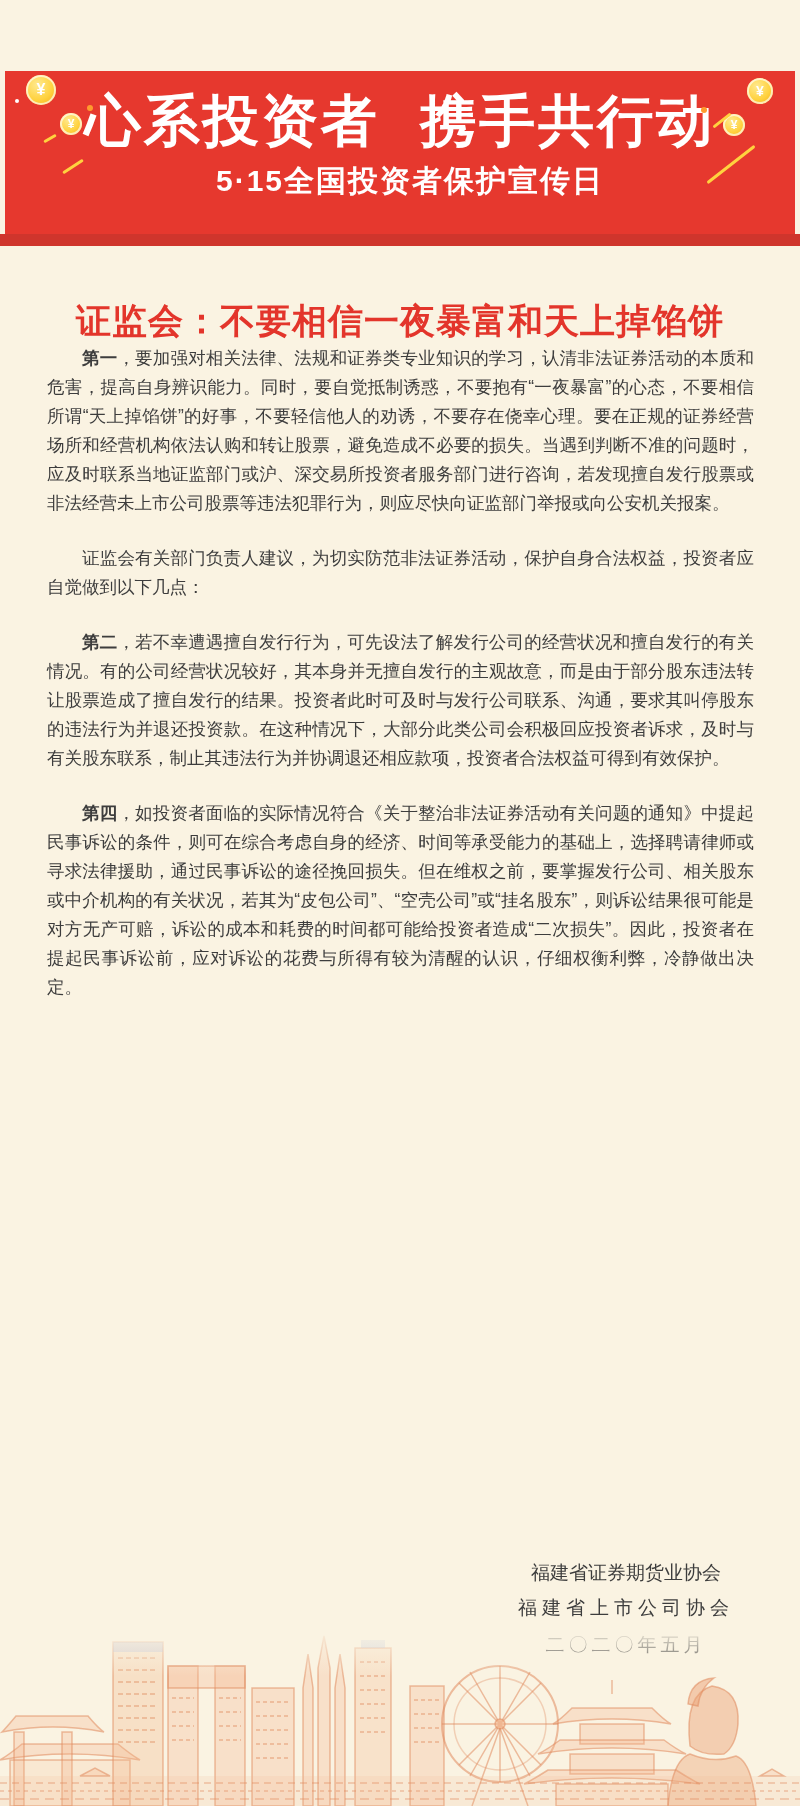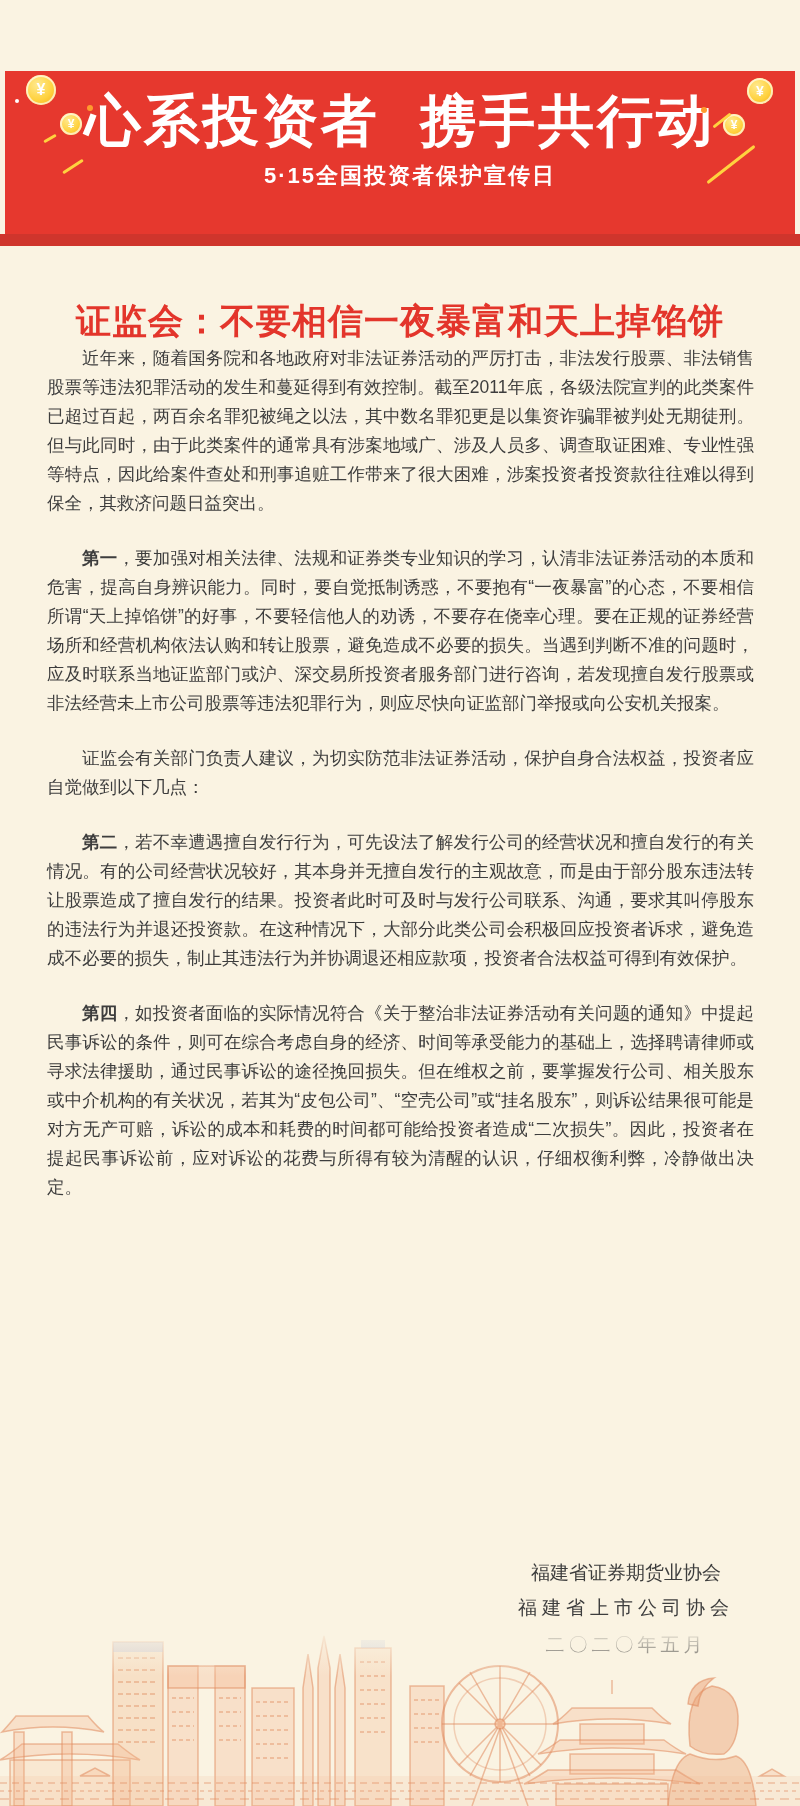--- a/index.html
+++ b/index.html
@@ -4,21 +4,21 @@
 <style>
   html,body{margin:0;padding:0;}
   .page{position:relative;width:800px;height:1806px;background:#faf3e2;overflow:hidden;
         font-family:"Liberation Sans",sans-serif;}
 
   
   .banner{position:absolute;top:71px;left:0;right:0;height:175px;}
   .banner-main{position:absolute;top:0;left:5px;right:5px;height:163px;background:#e6382e;text-align:center;overflow:hidden;}
   .banner-fold{position:absolute;left:0;right:0;bottom:0;height:12px;background:#cf352c;}
   .banner-title{margin:20px 0 0;color:#ffffff;font-size:56px;font-weight:900;letter-spacing:3px;word-spacing:22px;line-height:1.08;}
-  .banner-subtitle{margin-top:10px;color:#ffffff;font-size:22px;font-weight:bold;letter-spacing:2px;padding-left:20px;}
+  .banner-subtitle{margin-top:10px;color:#ffffff;font-size:30px;font-weight:bold;letter-spacing:2px;padding-left:20px;}
   .coin{position:absolute;border-radius:50%;
         background:radial-gradient(circle at 38% 32%, #ffe98f 0%, #ffd23f 55%, #f2a912 100%);
         box-shadow:inset 0 0 0 2px rgba(255,255,255,0.65);
         color:#fff;font-weight:bold;display:flex;align-items:center;justify-content:center;}
   .streak{position:absolute;height:3px;border-radius:3px;background:#ffd23f;}
   .dot{position:absolute;border-radius:50%;}
 
   
   .article-title{position:absolute;top:298px;left:0;width:100%;margin:0;text-align:center;
                  color:#e3352b;font-size:35px;font-weight:bold;letter-spacing:1px;}
@@ -69,24 +69,23 @@
 
       <h1 class="banner-title">心系投资者 携手共行动</h1>
       <div class="banner-subtitle">5·15全国投资者保护宣传日</div>
     </div>
     <div class="banner-fold"></div>
   </header>
 
   <h2 class="article-title">证监会：不要相信一夜暴富和天上掉馅饼</h2>
 
   <main class="article-body">
-    <p><b class="lead"></b><span>近年来，随着国务院和各地政府对非法证券活动的严厉打击，非法发行股票、非法销售股票等违法犯罪活动的发生和蔓延得到有效控制。截至2011年底，各级法院宣判的此类案件已超过百起，两百余名罪犯被绳之以法，其中数名罪犯更是以集资诈骗罪被判处无期徒刑。但与此同时，由于此类案件的通常具有涉案地域广、涉及人员多、调查取证困难、专业性强等特点，因此给案件查处和刑事追赃工作带来了很大困难，涉案投资者投资款往往难以得到保全，其救济问题日益突出。</span></p>
     <p><b class="lead">第一</b><span>，要加强对相关法律、法规和证券类专业知识的学习，认清非法证券活动的本质和危害，提高自身辨识能力。同时，要自觉抵制诱惑，不要抱有“一夜暴富”的心态，不要相信所谓“天上掉馅饼”的好事，不要轻信他人的劝诱，不要存在侥幸心理。要在正规的证券经营场所和经营机构依法认购和转让股票，避免造成不必要的损失。当遇到判断不准的问题时，应及时联系当地证监部门或沪、深交易所投资者服务部门进行咨询，若发现擅自发行股票或非法经营未上市公司股票等违法犯罪行为，则应尽快向证监部门举报或向公安机关报案。</span></p>
     <p><b class="lead"></b><span>证监会有关部门负责人建议，为切实防范非法证券活动，保护自身合法权益，投资者应自觉做到以下几点：</span></p>
-    <p><b class="lead">第二</b><span>，若不幸遭遇擅自发行行为，可先设法了解发行公司的经营状况和擅自发行的有关情况。有的公司经营状况较好，其本身并无擅自发行的主观故意，而是由于部分股东违法转让股票造成了擅自发行的结果。投资者此时可及时与发行公司联系、沟通，要求其叫停股东的违法行为并退还投资款。在这种情况下，大部分此类公司会积极回应投资者诉求，避免造成不必要的损失，制止其违法行为并协调退还相应款项，投资者合法权益可得到有效保护。</span></p>
+    <p><b class="lead">第二</b><span>，若不幸遭遇擅自发行行为，可先设法了解发行公司的经营状况和擅自发行的有关情况。有的公司经营状况较好，其本身并无擅自发行的主观故意，而是由于部分股东违法转让股票造成了擅自发行的结果。投资者此时可及时与发行公司联系、沟通，要求其叫停股东的违法行为并退还投资款。在这种情况下，大部分此类公司会积极回应投资者诉求，及时与有关股东联系，制止其违法行为并协调退还相应款项，投资者合法权益可得到有效保护。</span></p>
     <p><b class="lead">第四</b><span>，如投资者面临的实际情况符合《关于整治非法证券活动有关问题的通知》中提起民事诉讼的条件，则可在综合考虑自身的经济、时间等承受能力的基础上，选择聘请律师或寻求法律援助，通过民事诉讼的途径挽回损失。但在维权之前，要掌握发行公司、相关股东或中介机构的有关状况，若其为“皮包公司”、“空壳公司”或“挂名股东”，则诉讼结果很可能是对方无产可赔，诉讼的成本和耗费的时间都可能给投资者造成“二次损失”。因此，投资者在提起民事诉讼前，应对诉讼的花费与所得有较为清醒的认识，仔细权衡利弊，冷静做出决定。</span></p>
   </main>
 
   <div class="signature">
     <div>福建省证券期货业协会</div>
     <div class="sig-spaced">福建省上市公司协会</div>
     <div class="sig-date">二〇二〇年五月</div>
   </div>
 
   <div class="footer-art">

